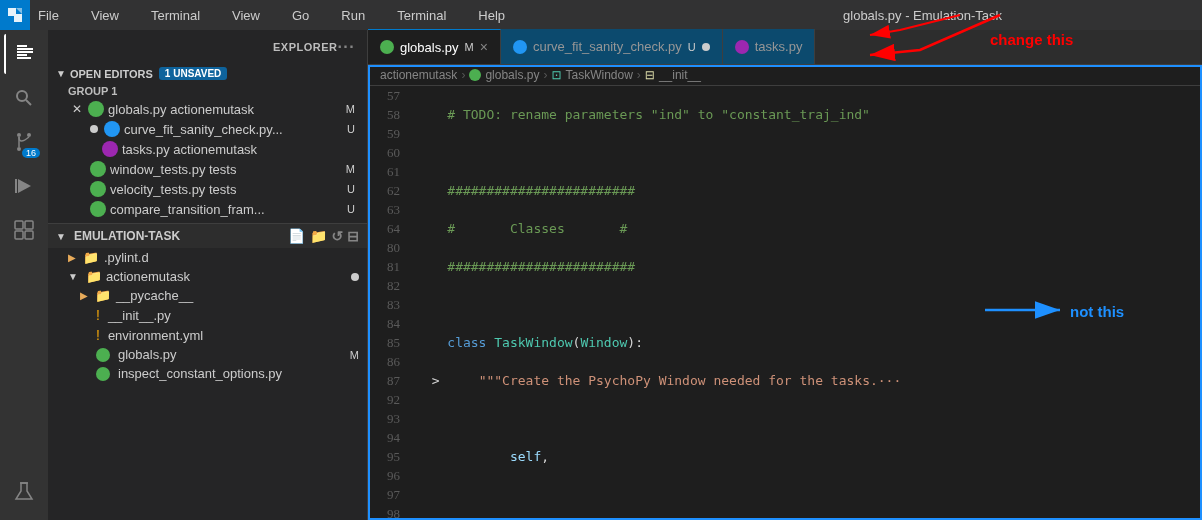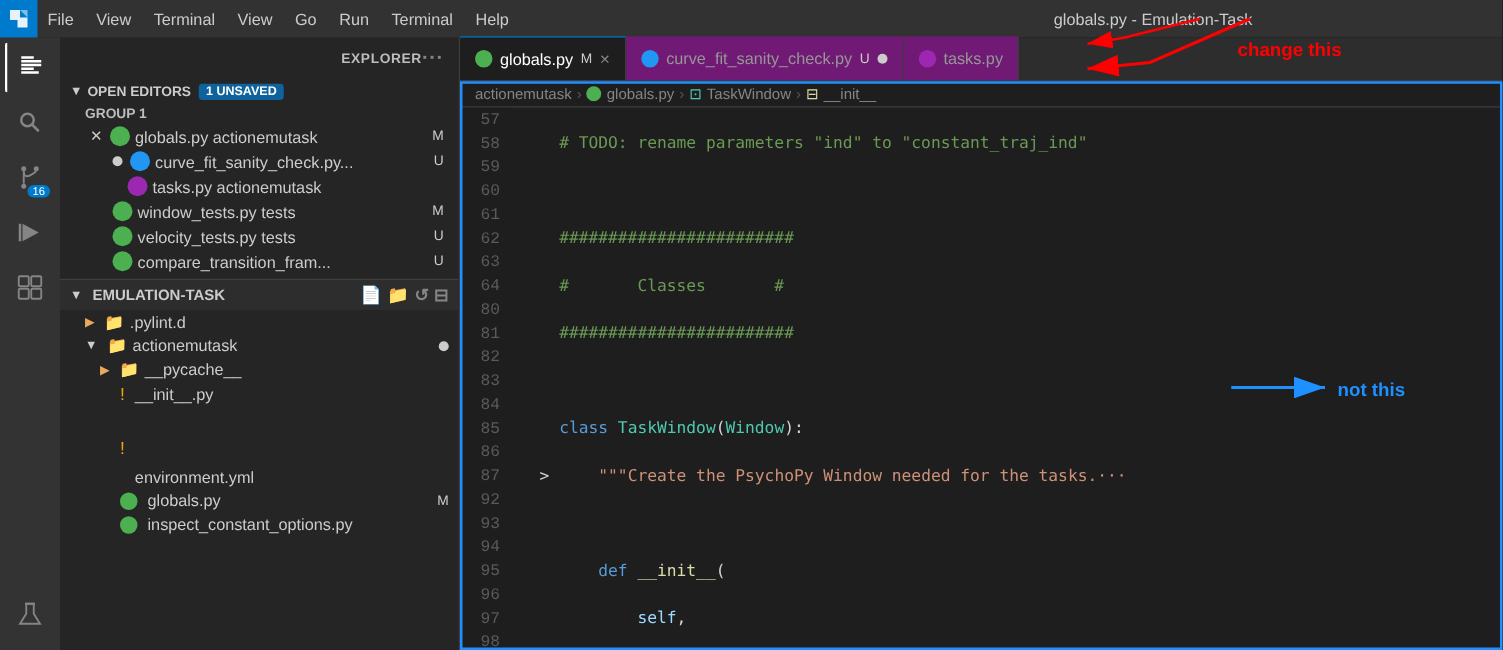--- a/index.html
+++ b/index.html
@@ -29,21 +29,21 @@
       align-items: center;
       justify-content: center;
       color: white;
       font-weight: bold;
       font-size: 16px;
     }
     .menu-bar {
       display: flex;
       align-items: center;
       height: 100%;
-      gap: 2px;
+      gap: 16px;
     }
     .menu-item {
       padding: 0 8px;
       height: 100%;
       display: flex;
       align-items: center;
       color: #cccccc;
       cursor: pointer;
       font-size: 13px;
     }
@@ -203,21 +203,21 @@
       border-bottom: 1px solid #3e3e3e;
       height: 35px;
       align-items: flex-end;
       position: relative;
     }
     .tab {
       display: flex;
       align-items: center;
       padding: 0 12px;
       height: 35px;
-      background: #701a75;
+      background: #0c4a6e;
       border-right: 1px solid #3e3e3e;
       cursor: pointer;
       font-size: 13px;
       color: #969696;
       gap: 6px;
       white-space: nowrap;
     }
     .tab.active { background: #1e1e1e; color: #ffffff; border-top: 1px solid #007acc; }
     .tab-close { font-size: 14px; color: #858585; }
     .tab-dot { width: 8px; height: 8px; border-radius: 50%; background: #cccccc; }
@@ -247,21 +247,21 @@
       overflow: hidden;
       position: relative;
     }
     .line-numbers {
       width: 40px;
       background: #1e1e1e;
       color: #5a5a5a;
       text-align: right;
       padding-right: 8px;
       padding-top: 0;
-      font-family: Liberation Mono, monospace;
+      font-family: Liberation Serif, serif;
       font-size: 13px;
       line-height: 19px;
       user-select: none;
       flex-shrink: 0;
     }
     .code-content {
       flex: 1;
       font-family: 'Consolas', monospace;
       font-size: 13px;
       line-height: 19px;
@@ -450,21 +450,21 @@
           <span>__pycache__</span>
         </div>
         <div class="tree-item">
           <span style="margin-left:36px;"></span>
           <span style="color:#f0a50a; font-size:14px;">!</span>
           <span style="margin-left:4px;">__init__.py</span>
         </div>
         <div class="tree-item">
           <span style="margin-left:36px;"></span>
           <span style="color:#f0a50a; font-size:14px;">!</span>
-          <span style="margin-left:4px;margin-top:47px;">environment.yml</span>
+          <span style="margin-left:4px;">environment.yml</span>
         </div>
         <div class="tree-item">
           <span style="margin-left:36px;"></span>
           <span class="file-icon green" style="width:14px;height:14px;border-radius:50%;display:inline-block;"></span>
           <span style="margin-left:4px;">globals.py</span>
           <span class="file-modified">M</span>
         </div>
         <div class="tree-item">
           <span style="margin-left:36px;"></span>
           <span class="file-icon green" style="width:14px;height:14px;border-radius:50%;display:inline-block;"></span>
@@ -537,21 +537,20 @@
         <div class="code-content">
 <div class="code-line"><span class="kw-comment">    # TODO: rename parameters "ind" to "constant_traj_ind"</span></div>
 <div class="code-line"> </div>
 <div class="code-line"><span class="kw-hash">    ########################</span></div>
 <div class="code-line"><span class="kw-hash">    #       Classes       #</span></div>
 <div class="code-line"><span class="kw-hash">    ########################</span></div>
 <div class="code-line"> </div>
 <div class="code-line">    <span class="kw-keyword">class</span> <span class="kw-class">TaskWindow</span>(<span class="kw-class">Window</span>):</div>
 <div class="code-line">  &gt;     <span class="kw-string">"""Create the PsychoPy Window needed for the tasks.···</span></div>
 <div class="code-line"> </div>
-<div class="code-line">        <span class="kw-keyword">def</span> <span class="kw-func">__init__</span>(</div>
 <div class="code-line">            <span class="kw-var">self</span>,</div>
 
 
 
 
 
 
 
 
 

